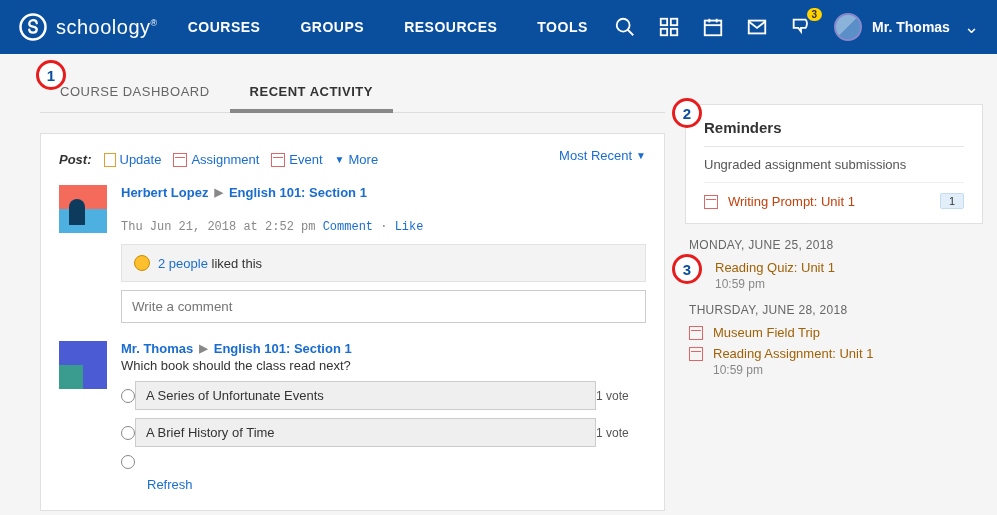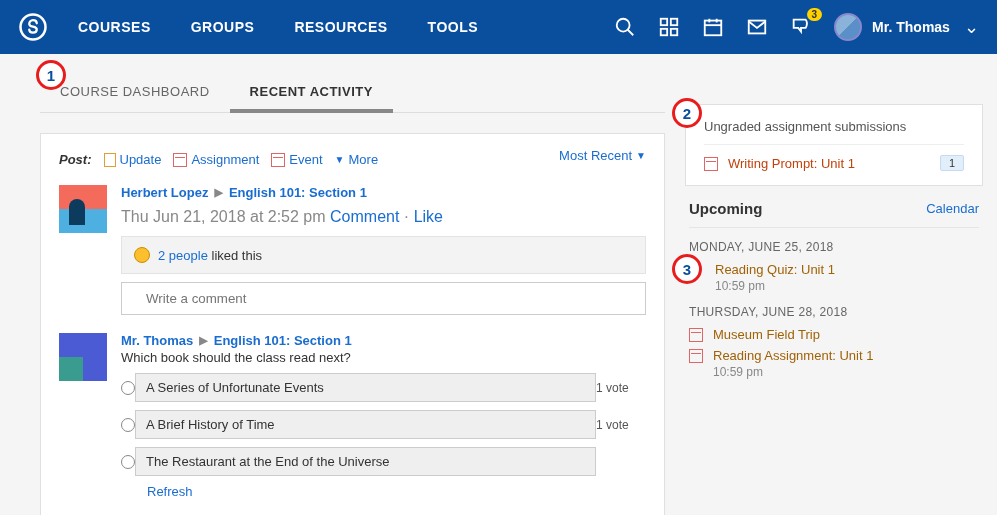--- a/index.html
+++ b/index.html
@@ -43,26 +43,26 @@
   .avatar-md { width: 48px; height: 48px; flex-shrink: 0; }
   .av1 { background: linear-gradient(#f46b5b 50%, #4db0e0 50%); position: relative; }
   .av1::after { content:''; position:absolute; left:10px; top:14px; width:16px; height:26px; background:#0d3b5e; border-radius:8px 8px 0 0; }
   .av2 { background: #4a5bd4; position: relative; }
   .av2::after { content:''; position:absolute; left:0; bottom:0; width:24px; height:24px; background:#3a9b8f; }
   
   .feed-body { flex: 1; }
   .feed-head { display: flex; gap: 6px; align-items: center; color: #1a6dd0; font-weight: bold; }
   .arrow-sep { color: #888; font-size: 11px; }
   .feed-text { color: #333; margin-top: 2px; }
-  .feed-meta { color: #888; margin-top: 8px; font-size: 16px;}
+  .feed-meta { color: #888; margin-top: 20px; font-size: 12px; font-family: Liberation Mono, monospace;}
   .feed-meta a { color: #1a6dd0; text-decoration: none; }
   
   .like-box { background: #f3f3f3; border: 1px solid #e3e3e3; padding: 10px 12px; margin-top: 10px; display:flex; align-items:center; gap:8px; }
   .smiley { width:16px; height:16px; background: #fdbf2d; border-radius:50%; border:1px solid #c88f00; position:relative;}
-  .comment-input { width: 100%; margin-top: 8px; padding: 8px 24px; border: 1px solid #ccc; color: #999; background:#fff;}
+  .comment-input { width: 100%; margin-top: 8px; padding: 8px 10px; border: 1px solid #ccc; color: #999; background:#fff;}
   
   .poll-opts { margin-top: 8px; }
   .poll-row { display: flex; align-items: center; gap: 0; margin-bottom: 8px; }
   .radio { width: 14px; height: 14px; border: 1px solid #888; border-radius: 50%; flex-shrink:0; }
   .poll-text { flex: 1; background: #efefef; border: 1px solid #ccc; padding: 6px 10px; }
   .votes { width: 50px; color: #555; font-size:12px;}
   .refresh { color: #1a6dd0; margin-left: 26px; cursor:pointer; }
   
   
   .panel { background: #fff; border: 1px solid #e0e0e0; padding: 14px 18px; margin-bottom: 14px; }
@@ -98,20 +98,21 @@
 <div class="anno" style="top:60px; left:36px;">1</div>
 <div class="anno" style="top:98px; left:672px;">2</div>
 <div class="anno" style="top:254px; left:672px;">3</div>
 
 <div class="header">
   <div class="logo-wrap">
     <svg class="logo-svg" viewBox="0 0 24 24">
           <circle cx="12" cy="12" r="10" fill="none" stroke="#fff" stroke-width="2"></circle>
           <path d="M15 9c0-1.5-1.3-2.5-3-2.5S9 8 9 9.5c0 1.2 1 1.8 3 2.2 2 .4 3 1 3 2.3 0 1.5-1.3 2.5-3 2.5S9 15.5 9 14" fill="none" stroke="#fff" stroke-width="1.8" stroke-linecap="round"></path>
         </svg>
+    <span class="brand"><span>schoology</span><sup>®</sup></span>
   </div>
   <nav class="nav">
     <a>COURSES</a>
     <a>GROUPS</a>
     <a>RESOURCES</a>
     <a>TOOLS</a>
   </nav>
   <div class="header-right">
     <span class="hicon">
           <svg viewBox="0 0 24 24">
@@ -223,46 +224,42 @@
               <div class="poll-text">A Series of Unfortunate Events</div>
               <span class="votes">1 vote</span>
             </div>
             <div class="poll-row">
               <span class="radio"></span>
               <div class="poll-text">A Brief History of Time</div>
               <span class="votes">1 vote</span>
             </div>
             <div class="poll-row">
               <span class="radio"></span>
-              <div class="poll-text">The Restaurant at the End of the Universe</div>
               <span class="votes"></span>
             </div>
           </div>
           <div class="refresh">Refresh</div>
         </div>
       </div>
 
     </div>
   </div>
 
   <div class="right">
     <div class="panel">
+      <h3>Reminders</h3>
       <div class="sub">Ungraded assignment submissions</div>
       <div class="rem-item">
         <span class="ic-cal smicon"></span>
         <span class="rem-link">Writing Prompt: Unit 1</span>
         <span class="count-badge">1</span>
       </div>
     </div>
 
     <div class="panel" style="border:none;background:transparent;padding:0 4px;">
-      <div class="upcoming-head">
-        <h3>Upcoming</h3>
-        <span class="cal-link">Calendar</span>
-      </div>
 
       <div class="date-label">MONDAY, JUNE 25, 2018</div>
       <div class="up-item">
         <span class="ic-star smicon">✦</span>
         <div class="info">
           <div class="title">Reading Quiz: Unit 1</div>
           <div class="time">10:59 pm</div>
         </div>
       </div>
 

